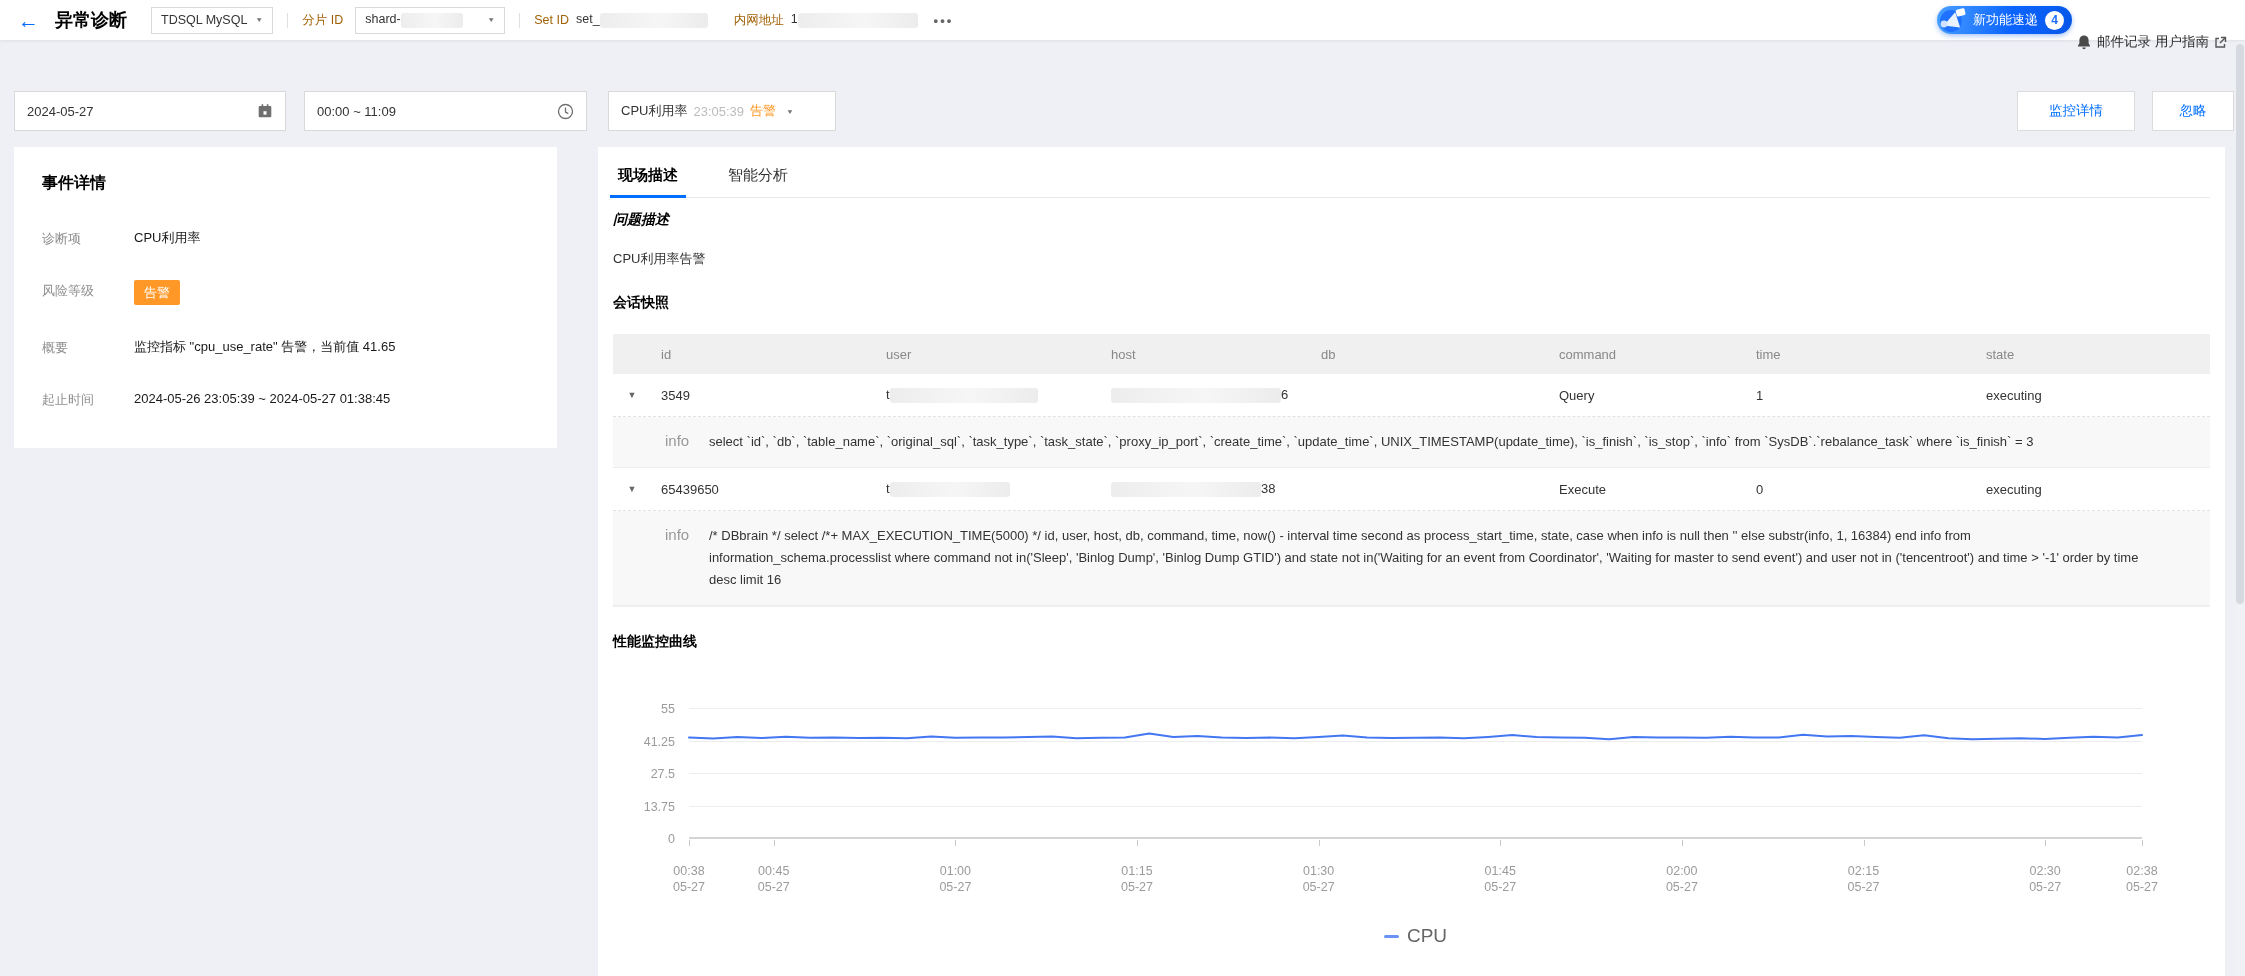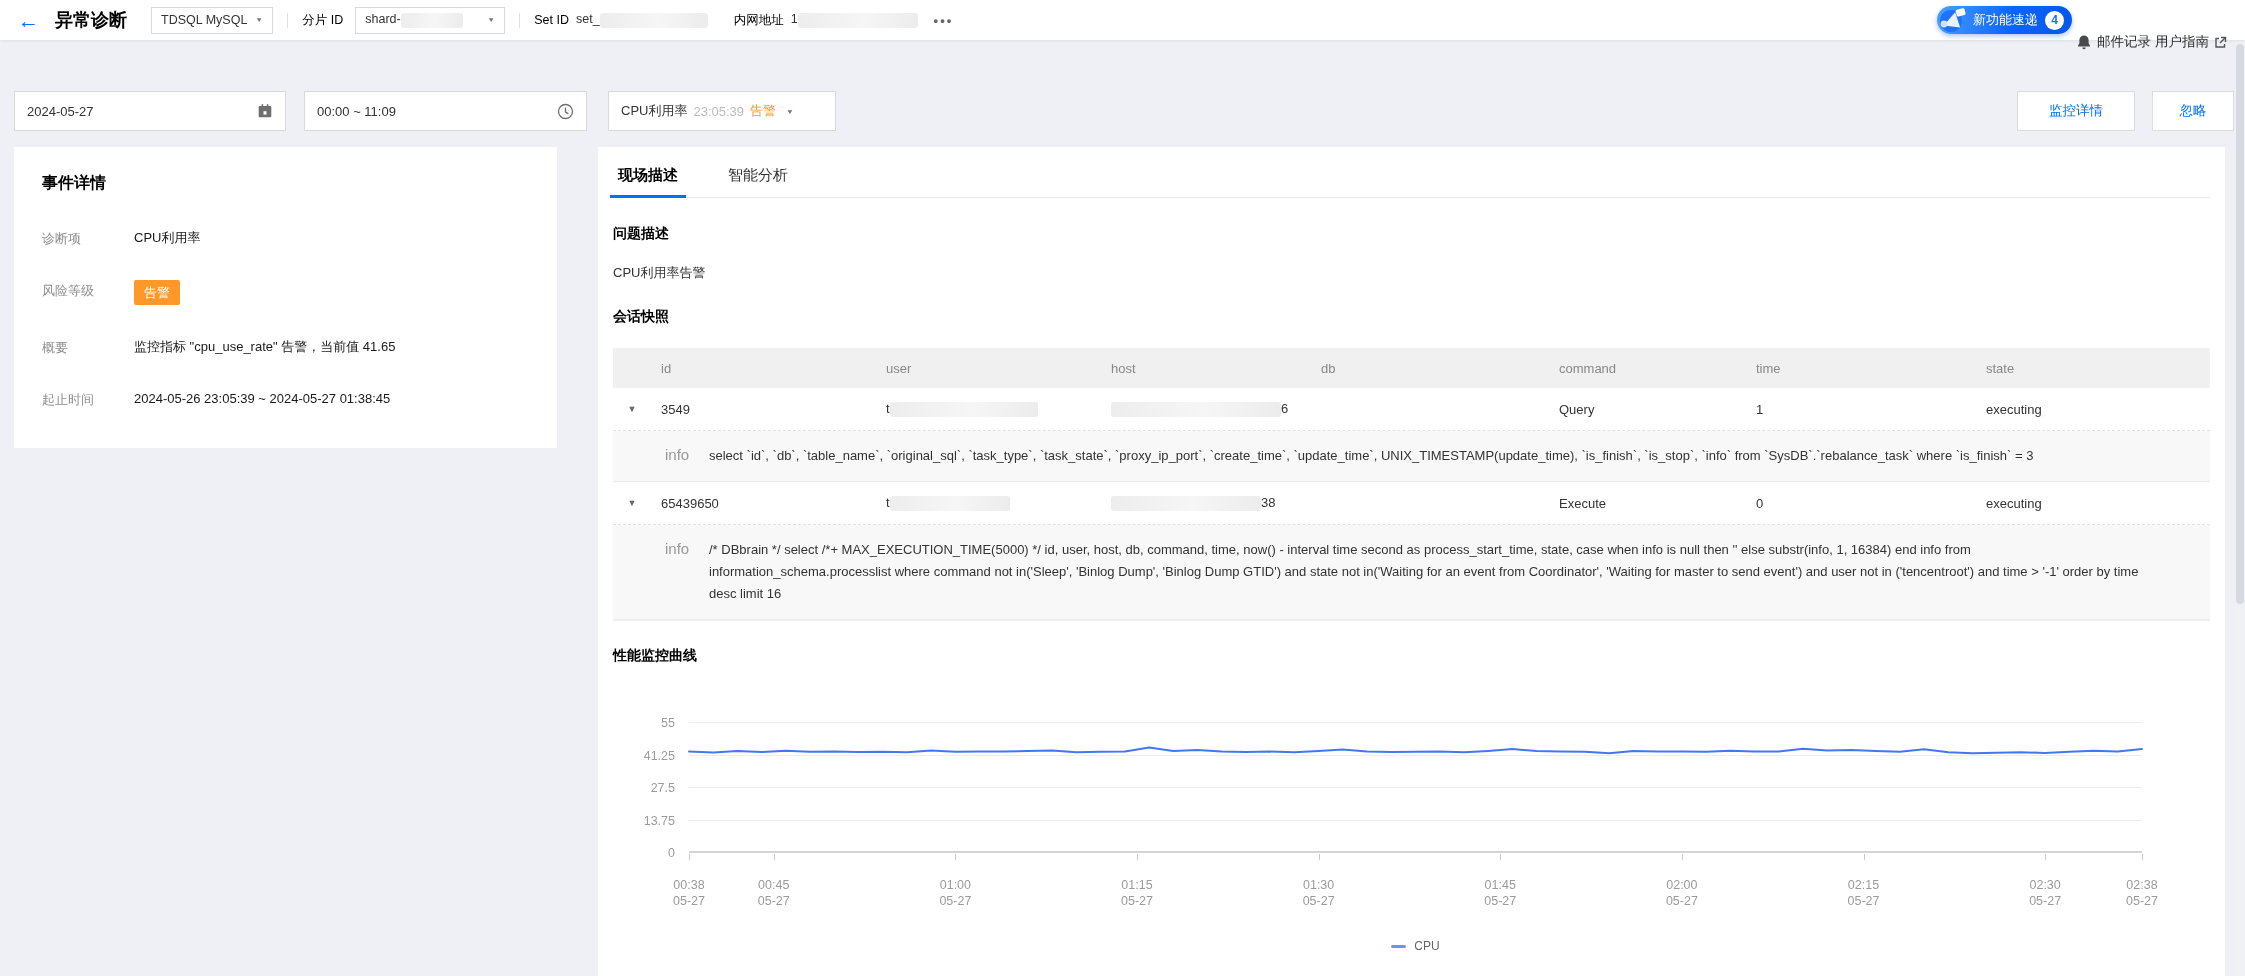--- a/index.html
+++ b/index.html
@@ -17,21 +17,21 @@
     display:flex; align-items:center; padding:0 18px; z-index:5;
   }
   .back-arrow { color:#006eff; font-size:21px; line-height:1; cursor:pointer; margin-right:16px; font-weight:bold;}
   .page-title { font-size:18px; font-weight:bold; color:#000; margin-right:24px; }
   .hdr-select {
     display:inline-flex; align-items:center; gap:8px; height:27px;
     border:1px solid #d9d9d9; background:#fff; padding:0 9px; font-size:12.5px; color:#333;
   }
   .caret { font-size:8px; color:#777; transform:scaleY(.8); }
   .hdr-sep { width:1px; height:15px; background:#e0e0e0; margin:0 14px; }
-  .hdr-label { color:#000000; font-size:12.5px; }
+  .hdr-label { color:#a16207; font-size:12.5px; }
   .hdr-pair { display:inline-flex; align-items:center; gap:7px; font-size:12.5px; }
   .redact {
     display:inline-block; height:15px; border-radius:3px; vertical-align:middle;
     background:linear-gradient(90deg,#ededed,#f6f6f6 55%,#ececec); filter:blur(.6px);
   }
   .more-dots { color:#666; font-size:13px; letter-spacing:2px; margin-left:16px; cursor:pointer; font-weight:bold; }
   .topbar-right { margin-left:auto; display:flex; align-items:center; gap:4px; }
   .promo-pill {
     position:relative; display:inline-flex; align-items:center; height:28px;
     padding:0 8px 0 36px; border-radius:14px; cursor:pointer;
@@ -87,21 +87,21 @@
     position:absolute; top:147px; left:598px; width:1627px; bottom:-40px;
     background:#fff; padding:13px 15px 0 15px;
   }
   .tabs { display:flex; gap:42px; border-bottom:1px solid #e8e8e8; padding-left:1px; }
   .tab { font-size:15px; color:#333; padding:6px 4px 12px; cursor:pointer; position:relative; }
   .tab.active { font-weight:bold; color:#000; }
   .tab.active::after {
     content:""; position:absolute; left:-4px; right:-4px; bottom:-1px; height:3px; background:#006eff;
   }
   .sec-title { font-weight:bold; font-size:14px; color:#000; }
-  .problem-title { margin-top:27px; }
+  .problem-title { margin-top:13px;font-style:italic; }
   .problem-text { margin-top:21px; font-size:13px; color:#333; }
   .session-title { margin-top:26px; }
 
   
   .snap-table { margin-top:22px; border-bottom:1px solid #f0f0f0; }
   .t-row { display:grid; grid-template-columns:48px 225px 225px 210px 238px 197px 230px 1fr; align-items:center; }
   .t-head { background:#f0f0f0; height:40px; color:#888; font-size:13px; }
   .t-data { height:43px; font-size:13px; color:#333; border-bottom:1px dashed #e2e2e2; background:#fff; }
   .t-cell { padding-right:10px; overflow:hidden; white-space:nowrap; }
   .expander { text-align:center; color:#666; font-size:9px; cursor:pointer; }
@@ -117,21 +117,21 @@
   .chart-main { flex:1; }
   .chart-plot { position:relative; height:130px; }
   .gridline { position:absolute; left:0; right:0; height:1px; background:#ededed; }
   .gridline.axisline { height:2px; background:#d4d4d4; }
   .chart-svg { position:absolute; left:0; top:0; width:100%; height:100%; overflow:visible; }
   .xtickmark { position:absolute; bottom:-7px; width:1px; height:6px; background:#c9c9c9; }
   .chart-xlabels { position:relative; height:34px; margin-top:24px; }
   .xlabel { position:absolute; transform:translateX(-50%); text-align:center; color:#9b9b9b; font-size:12.5px; line-height:16px; white-space:nowrap; }
   .chart-legend { margin-top:28px; display:flex; justify-content:center; align-items:center; gap:8px; }
   .legend-dash { width:15px; height:3px; background:#6b93f5; border-radius:2px; }
-  .legend-label { color:#666; font-size:12px; }
+  .legend-label { color:#666; font-size:19px; }
 
   
   .scrollbar-track { position:absolute; top:0; right:0; width:10px; bottom:0; background:#f0f1f4; }
   .scrollbar-thumb { position:absolute; top:44px; right:1px; width:8px; height:560px; border-radius:4px; background:#d6d9e0; }
 
   svg { display:block; }
 </style>
 </head>
 <body>
 

